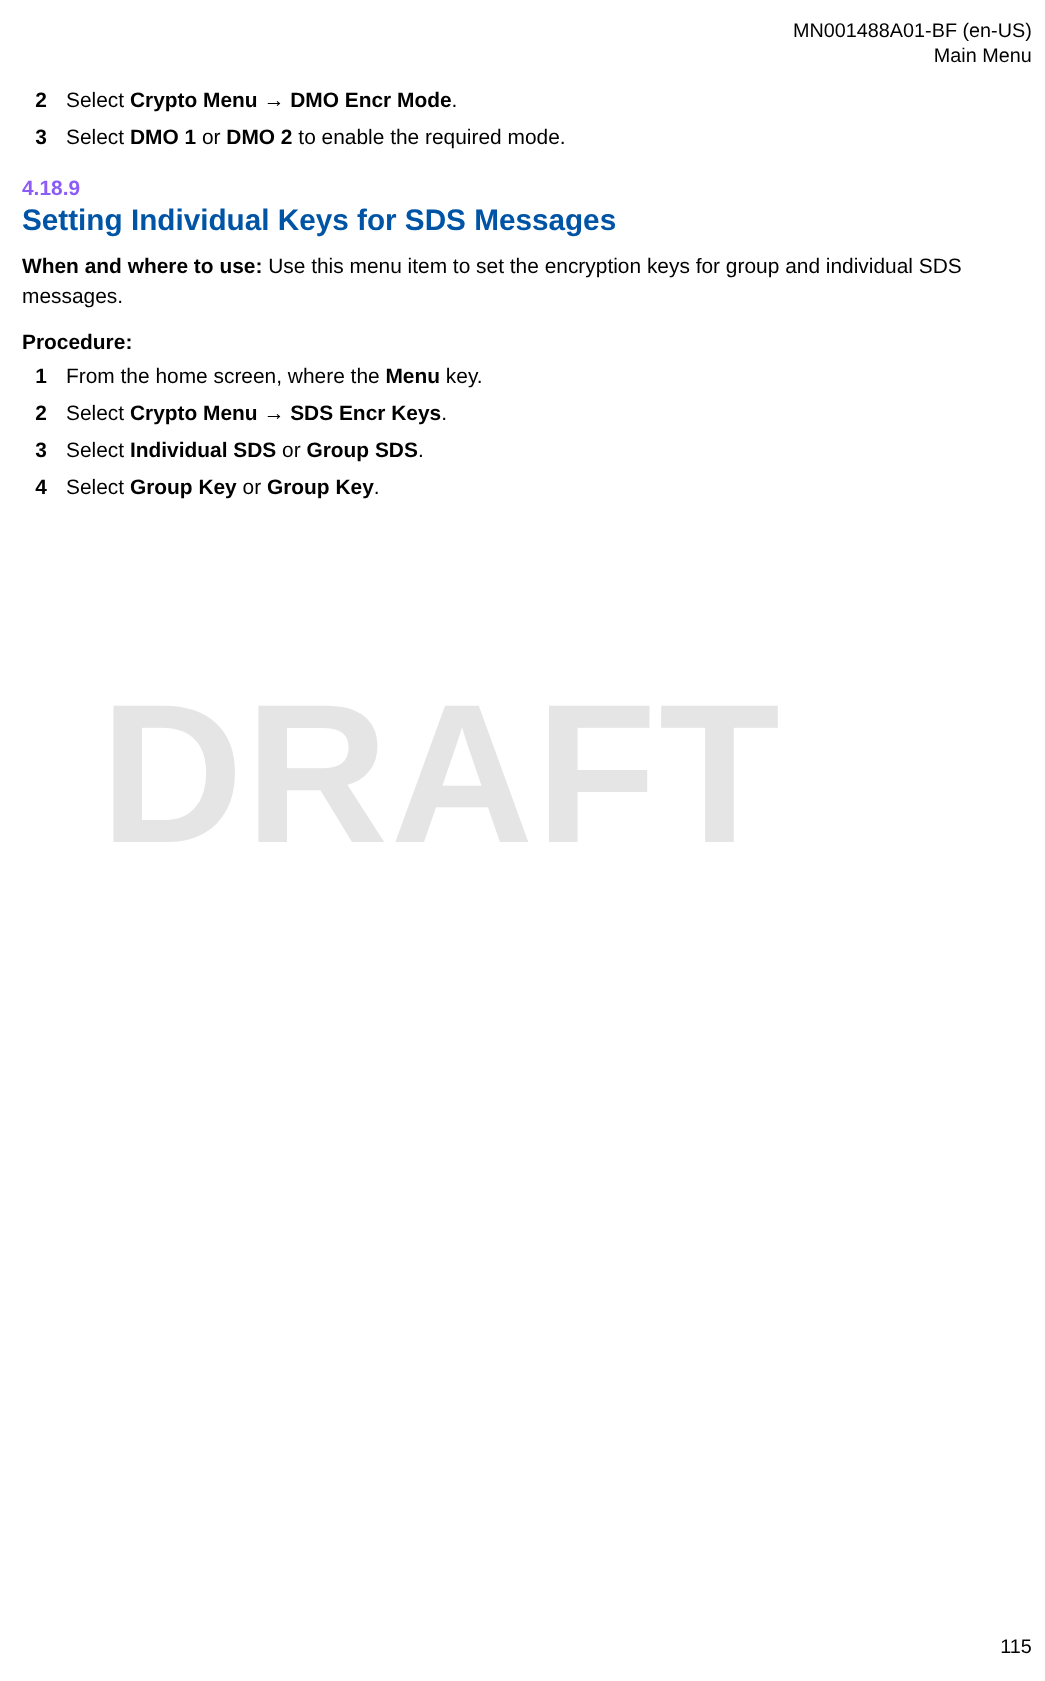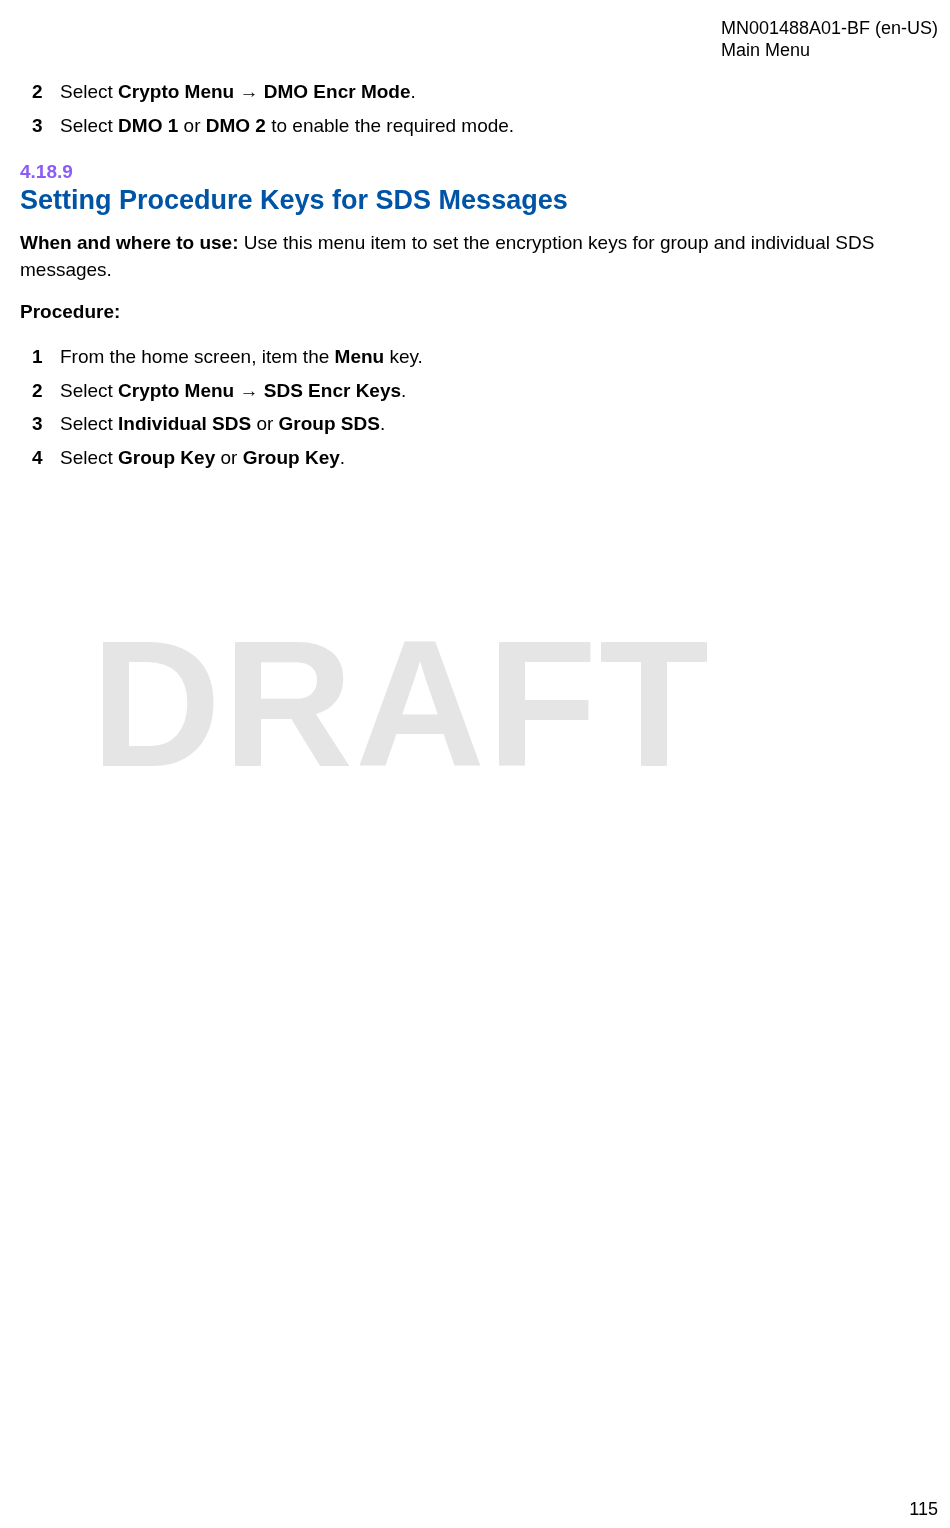--- a/index.html
+++ b/index.html
@@ -16,20 +16,21 @@
   .page {
     position: relative;
     width: 950px;
     height: 1528px;
     box-sizing: border-box;
   }
   .header-block {
     position: absolute;
     top: 18px;
     right: 12px;
+    text-align: right;
     font-size: 18px;
     line-height: 1.2;
   }
   .content {
     position: absolute;
     top: 78px;
     left: 20px;
     right: 12px;
   }
   .ol-top {
@@ -64,21 +65,21 @@
     margin-bottom: 14px;
   }
   .para {
     font-size: 19px;
     line-height: 1.4;
     margin-bottom: 18px;
   }
   .proc-label {
     font-size: 19px;
     font-weight: bold;
-    margin-bottom: 20px;
+    margin-bottom: 6px;
   }
   .ol-proc {
     margin: 0;
     padding: 0 0 0 40px;
     list-style: none;
   }
   .ol-proc li {
     position: relative;
     font-size: 19px;
     line-height: 1.45;
@@ -97,21 +98,21 @@
     z-index: 0;
     user-select: none;
     pointer-events: none;
     font-family: Arial, Helvetica, sans-serif;
   }
   .content, .header-block, .page-number {
     position: absolute;
     z-index: 1;
   }
   .page-number {
-    bottom: 8px;
+    bottom: 20px;
     right: 12px;
     font-size: 18px;
   }
 </style>
 </head>
 <body>
 
 <div class="page">
 
   <div class="watermark">DRAFT</div>
@@ -128,32 +129,32 @@
         <span class="ol-num">2</span>
         <span>Select </span><span class="b">Crypto Menu</span><span> → </span><span class="b">DMO Encr Mode</span><span>.</span>
       </li>
       <li>
         <span class="ol-num">3</span>
         <span>Select </span><span class="b">DMO 1</span><span> or </span><span class="b">DMO 2</span><span> to enable the required mode.</span>
       </li>
     </ul>
 
     <div class="section-num">4.18.9</div>
-    <div class="section-title">Setting Procedure Keys for SDS Messages</div>
+    <div class="section-title">Setting Individual Keys for SDS Messages</div>
 
     <div class="para">
       <span class="b">When and where to use:</span><span> Use this menu item to set the encryption keys for group and individual SDS messages.</span>
     </div>
 
     <div class="proc-label">Procedure:</div>
 
     <ul class="ol-proc">
       <li>
         <span class="ol-num">1</span>
-        <span>From the home screen, item the </span><span class="b">Menu</span><span></span><span class="b"></span><span> key.</span>
+        <span>From the home screen, where the </span><span class="b">Menu</span><span></span><span class="b"></span><span> key.</span>
       </li>
       <li>
         <span class="ol-num">2</span>
         <span>Select </span><span class="b">Crypto Menu</span><span> → </span><span class="b">SDS Encr Keys</span><span>.</span>
       </li>
       <li>
         <span class="ol-num">3</span>
         <span>Select </span><span class="b">Individual SDS</span><span> or </span><span class="b">Group SDS</span><span>.</span>
       </li>
       <li>

